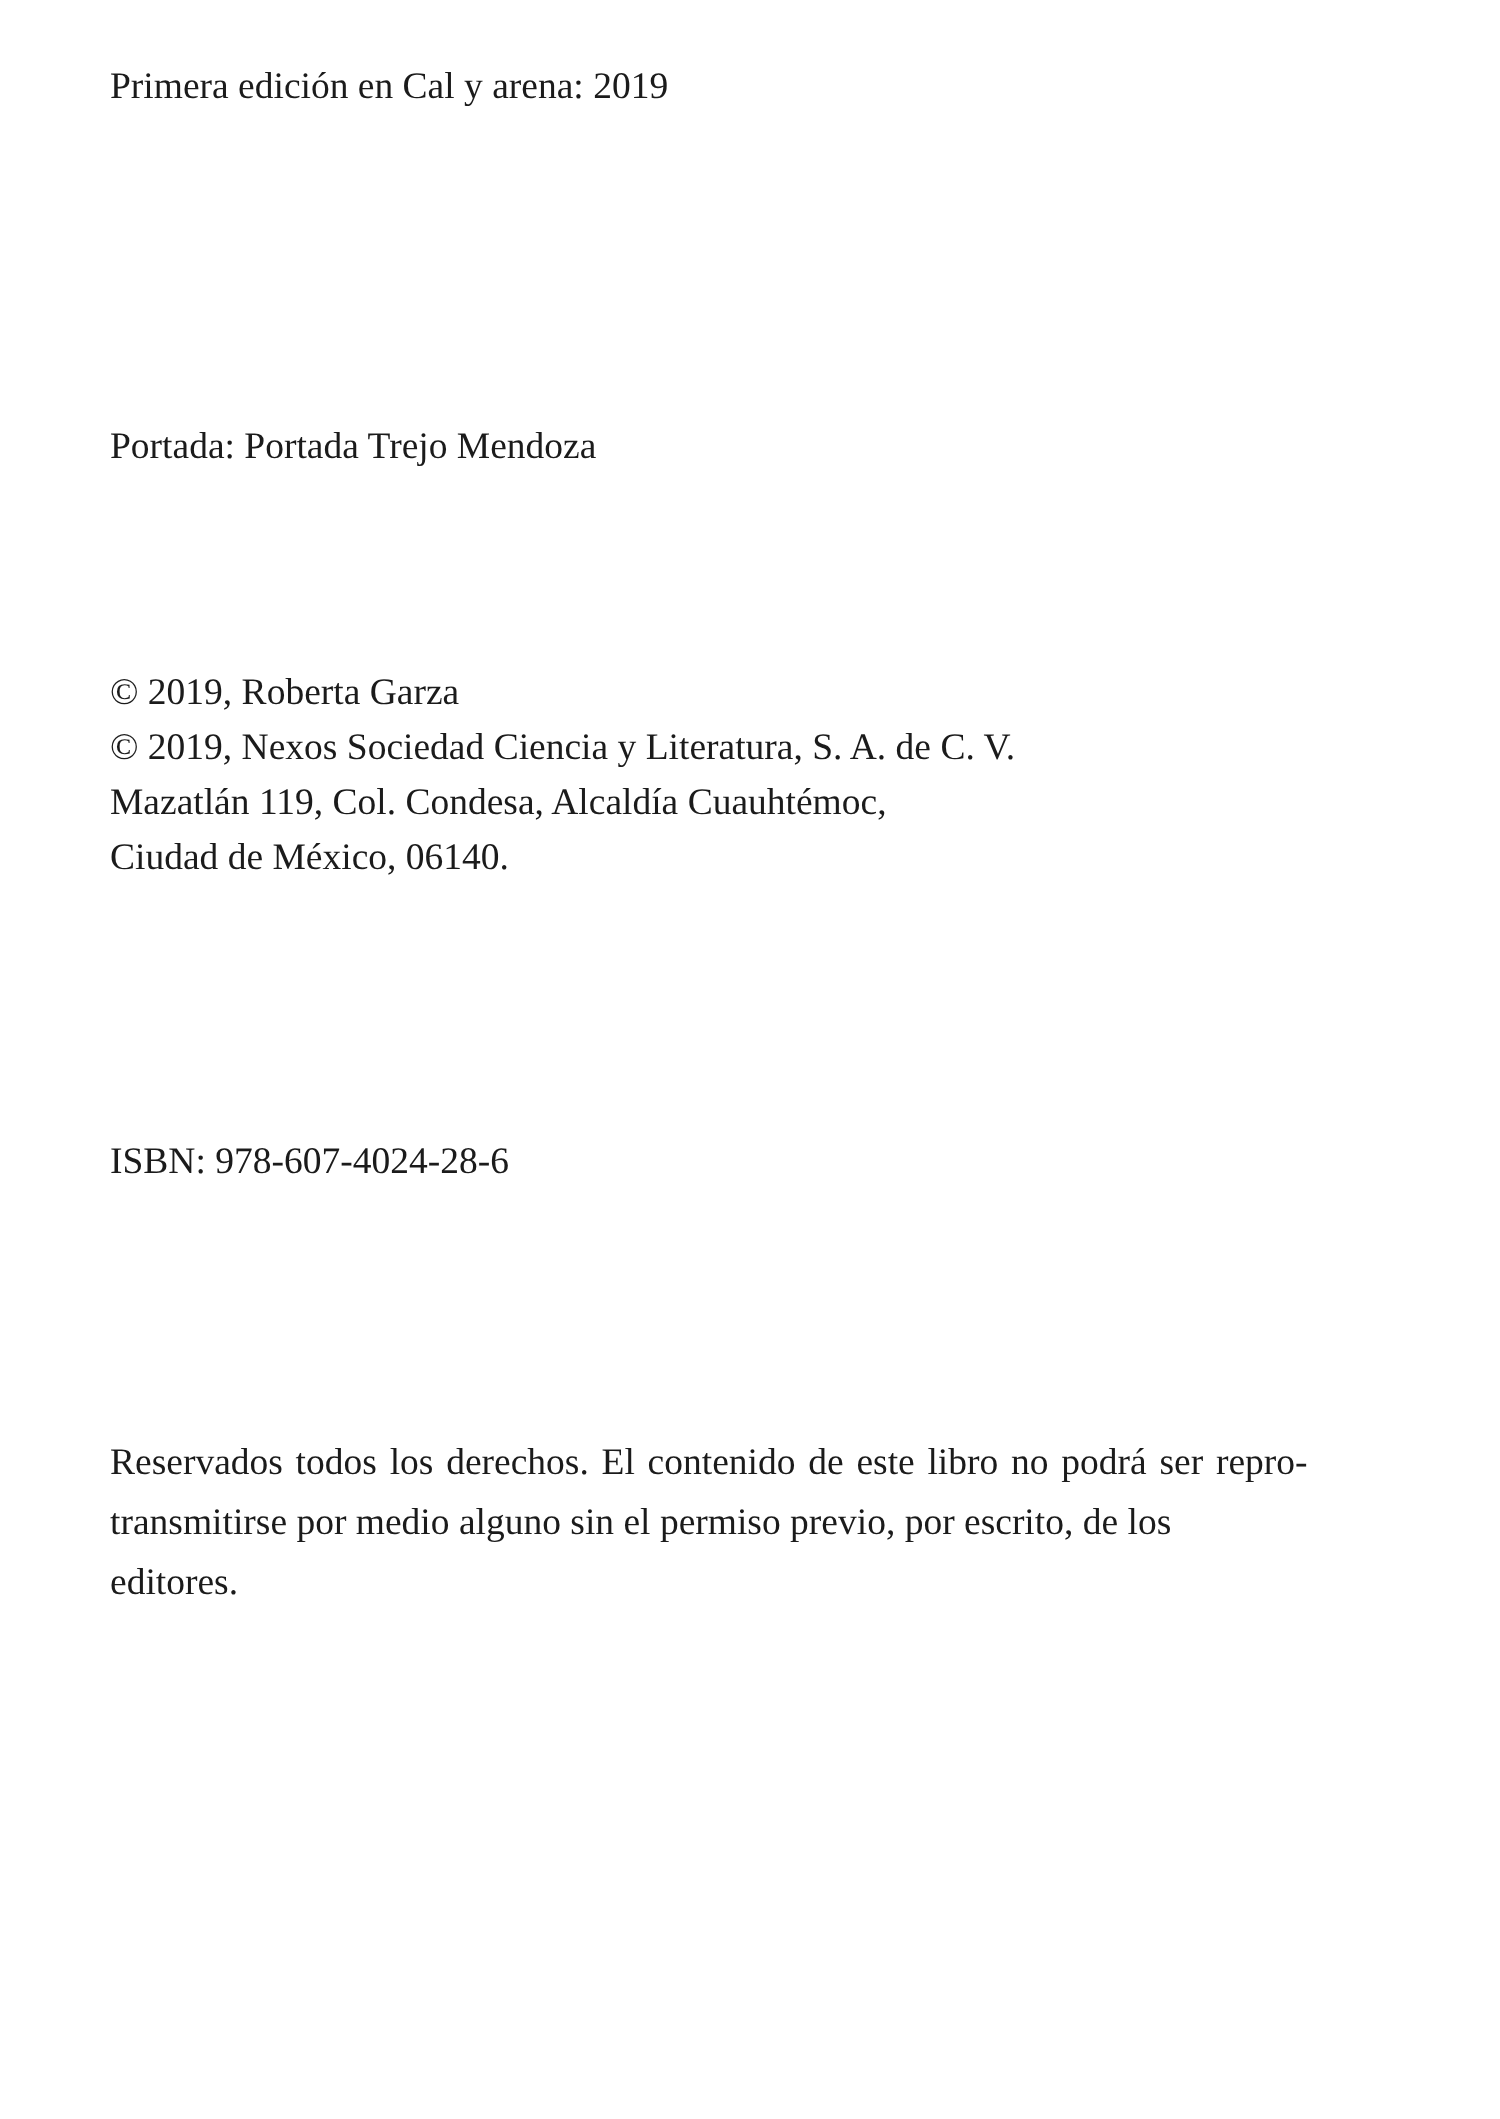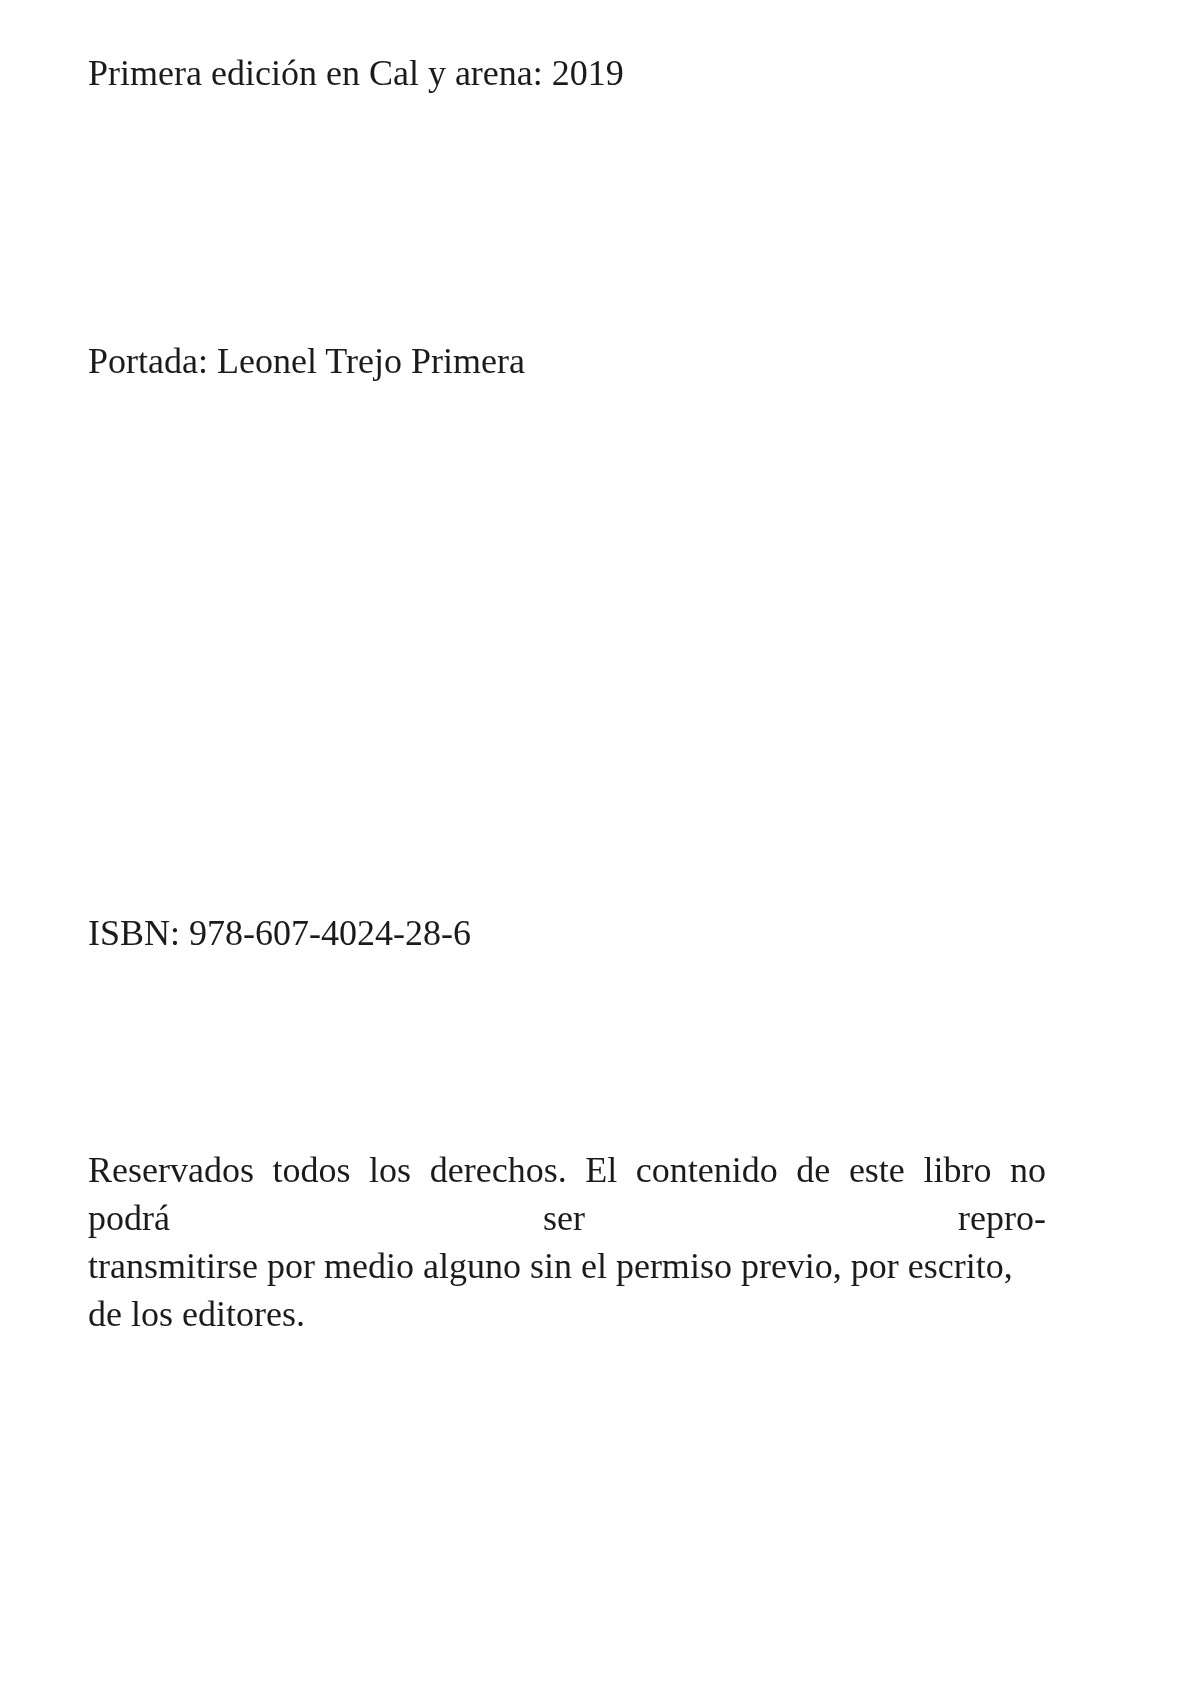--- a/index.html
+++ b/index.html
@@ -7,21 +7,21 @@
     padding: 0;
     background: #ffffff;
   }
   .page {
     position: relative;
     width: 1200px;
     height: 1463px;
     background: #ffffff;
     font-family: "Liberation Serif", "DejaVu Serif", serif;
     color: #1b1b1b;
-    font-size: 36px;
+    font-size: 30px;
     overflow: hidden;
   }
   .line {
     position: absolute;
     left: 88px;
     white-space: nowrap;
   }
   .block {
     position: absolute;
     left: 88px;
@@ -43,22 +43,28 @@
     text-align-last: justify;
   }
 </style>
 </head>
 <body>
 
 <div class="page">
 
   <div class="line" style="top: 52px;">Primera edición en Cal y arena: 2019</div>
 
-  <div class="line" style="top: 340px;">Portada: Leonel Trejo Primera</div>
+  <div class="line" style="top: 340px;">Portada: Portada Trejo Mendoza</div>
 
+  <div class="block" style="top: 532px;">
+    <div class="bline">© 2019, Roberta Garza</div>
+    <div class="bline">© 2019, Nexos Sociedad Ciencia y Literatura, S. A. de C. V.</div>
+    <div class="bline">Mazatlán 119, Col. Condesa, Alcaldía Cuauhtémoc,</div>
+    <div class="bline">Ciudad de México, 06140.</div>
+  </div>
 
   <div class="line" style="top: 912px;">ISBN: 978-607-4024-28-6</div>
 
   <div class="para" style="top: 1146px;">
     <div class="pline justified">Reservados todos los derechos. El contenido de este libro no podrá ser repro-</div>
     <div class="pline">transmitirse por medio alguno sin el permiso previo, por escrito, de los editores.</div>
   </div>
 
   <div class="line" style="top: 1578px; margin-left: 13px;">IMPRESO EN MÉXICO</div>
 

